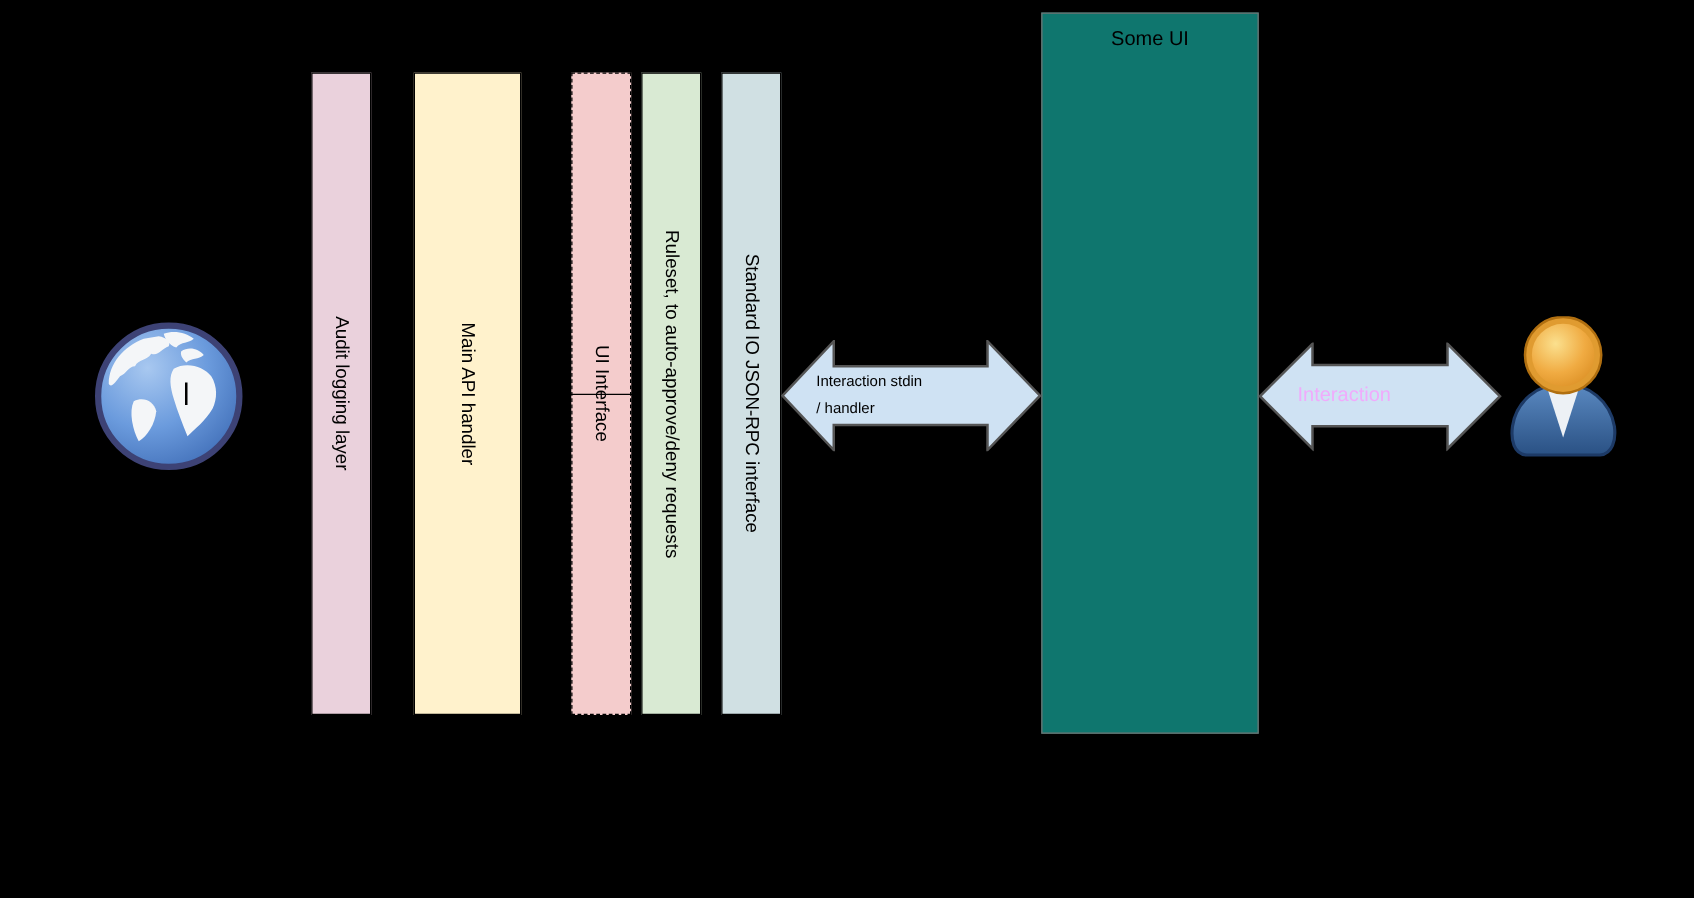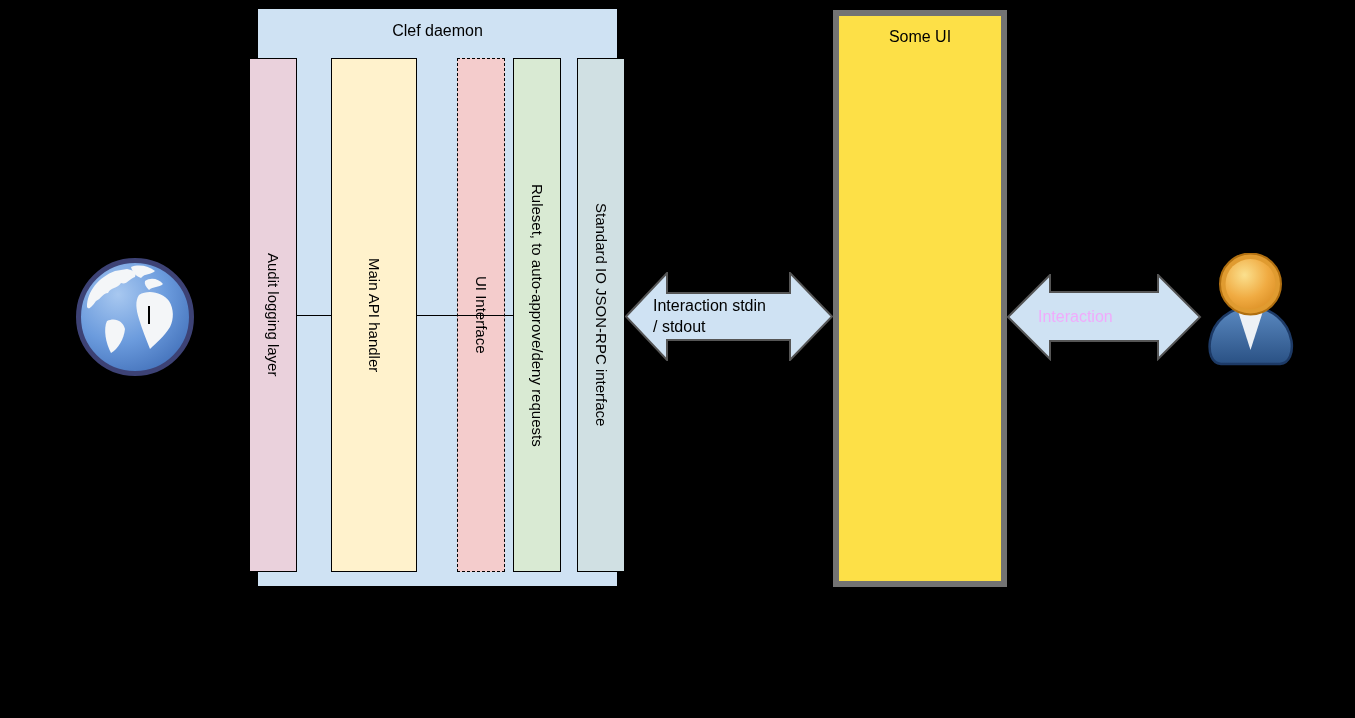--- a/index.html
+++ b/index.html
@@ -35,48 +35,45 @@
     position:absolute;left:150px;top:315px;width:364px;height:1px;
     background:#000;z-index:3;
   }
   .globe-tick{
     position:absolute;left:148px;top:306px;width:2px;height:18px;
     background:#000;z-index:6;
   }
   
   .someui-box{
     position:absolute;left:833px;top:10px;width:174px;height:577px;
-    background:#fde047;border:6px solid #737373;box-sizing:border-box;z-index:1;
+    background:#0f766e;border:1px solid #737373;box-sizing:border-box;z-index:1;
   }
   .someui-title{padding-top:12px;text-align:center;font-size:16px;}
   .someui-list{margin-top:21px;padding-left:9px;font-size:16px;line-height:22px;}
   
   .arrow-svg{position:absolute;z-index:2;}
   .arrow1-svg{left:623px;top:272px;}
   .arrow2-svg{left:1006px;top:274px;}
   .arrow1-label{
-    position:absolute;left:653px;top:295px;font-size:16px;line-height:21px;
+    position:absolute;left:653px;top:295px;font-size:12px;line-height:21px;
     color:#000;z-index:3;white-space:nowrap;
   }
   .arrow2-label{
     position:absolute;left:1038px;top:308px;font-size:16px;line-height:18px;
     color:#f0abfc;z-index:3;white-space:nowrap;
   }
   
   .globe-svg{position:absolute;left:75px;top:257px;z-index:5;}
   .user-svg{position:absolute;left:1205px;top:253px;z-index:2;}
 </style>
 </head>
 <body>
 
 <div class="canvas">
 
-  <div class="clef-container">
-    <div class="clef-title">Clef daemon</div>
-  </div>
 
   <div class="connector-line"></div>
 
   <div class="bar bar-audit">
     <span class="vtext">Audit logging layer</span>
   </div>
   <div class="bar bar-api">
     <span class="vtext">Main API handler</span>
   </div>
   <div class="bar bar-ui">
@@ -106,21 +103,21 @@
       <path d="M32,64 C40,60 48,64 50,72 C49,82 43,92 36,96 C31,87 28,72 32,64 Z"></path>
     </g>
   </svg>
   <div class="globe-tick"></div>
 
   <svg class="arrow-svg arrow1-svg" width="212" height="89" viewBox="0 0 212 89">
     <polygon points="3,44.5 44,1 44,21 167,21 167,1 209,44.5 167,88 167,68 44,68 44,88" fill="#cfe2f3" stroke="#555555" stroke-width="2" stroke-linejoin="miter"></polygon>
   </svg>
   <div class="arrow1-label">
     <div>Interaction stdin</div>
-    <div>/ stdout</div>
+    <div>/ handler</div>
   </div>
 
   <div class="someui-box">
     <div class="someui-title">Some UI</div>
   </div>
 
   <svg class="arrow-svg arrow2-svg" width="196" height="87" viewBox="0 0 196 87">
     <polygon points="2,43 44,1 44,18 152,18 152,1 194,43 152,85 152,67 44,67 44,85" fill="#cfe2f3" stroke="#555555" stroke-width="2" stroke-linejoin="miter"></polygon>
   </svg>
   <div class="arrow2-label">Interaction</div>

